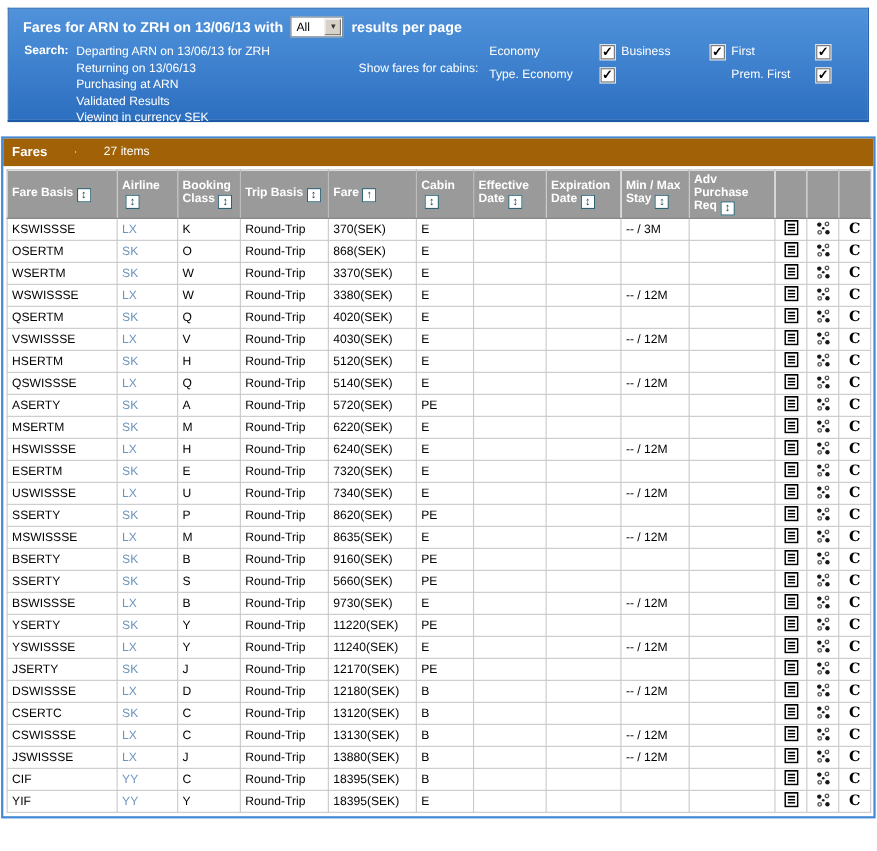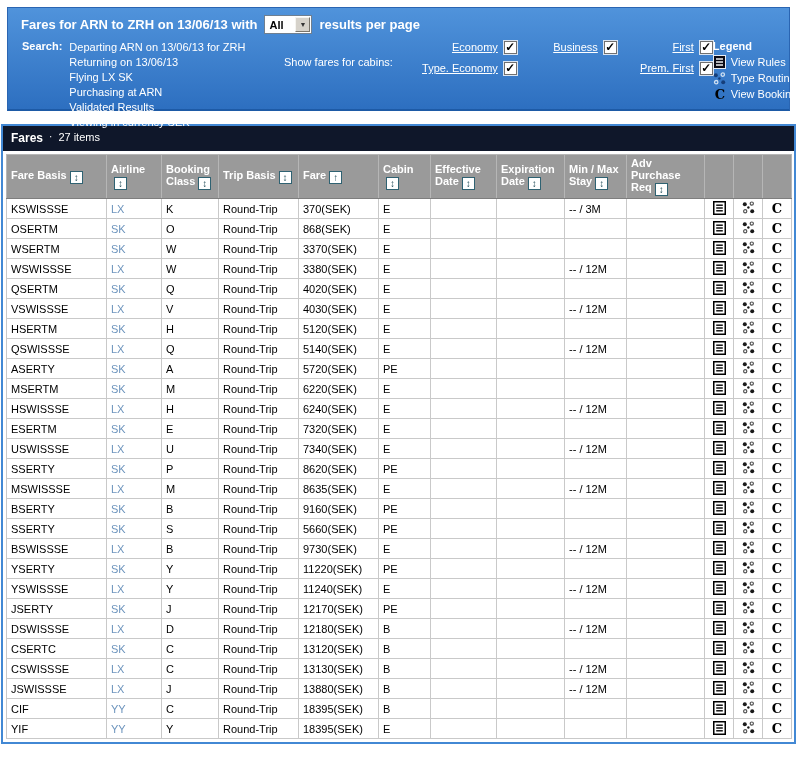--- a/index.html
+++ b/index.html
@@ -25,43 +25,44 @@
     padding:7px 0 3px 13px;
     font-size:13px; font-weight:bold;
   }
   .select-box {
     display:inline-flex; align-items:center; justify-content:space-between;
     width:48px; height:19px;
     background:#fff; border:1px solid #6f7f90;
     padding:1px 1px 1px 4px;
     cursor:default;
   }
-  .select-value { color:#000; font-size:11px; font-weight:bold;text-align:center; }
+  .select-value { color:#000; font-size:11px; font-weight:normal;text-align:center; }
   .select-btn {
     width:15px; height:15px; background:#d6d2ca;
     border:1px solid; border-color:#f5f4f0 #7a756b #7a756b #f5f4f0;
     color:#333; font-size:7px; line-height:13px; text-align:center;
   }
   .banner-body {
     display:flex; align-items:flex-start;
     padding:3px 10px 0 14px;
     font-size:11px;
+    gap:42px;
   }
   .search-block { display:flex; width:250px; flex:none; }
   .search-label { font-weight:bold; margin-right:7px; white-space:nowrap; }
   .search-lines div { line-height:15px; white-space:nowrap; }
 
   .cabins-block { display:flex; flex:none; margin-left:12px; }
   .cabins-label { margin-right:10px; margin-top:16px; white-space:nowrap; }
   .cabins-grid {
     display:grid;
     grid-template-columns:114px 94px 90px;
     row-gap:7px; column-gap:6px;
   }
-  .cabin-cell { display:flex; justify-content:flex-end; align-items:center; gap:6px; height:14px;text-decoration:underline; }
+  .cabin-cell { display:flex; justify-content:space-between; align-items:center; gap:6px; height:14px; }
   .checkbox {
     width:13px; height:13px; flex:none;
     background:#fff;
     border:1px solid #707070;
     box-shadow:0 0 0 1px #d9e4f2;
     color:#000; font-size:12px; font-weight:bold;
     line-height:11px; text-align:center;
     cursor:default;
   }
 
@@ -70,23 +71,23 @@
   .legend-item { display:flex; align-items:center; gap:4px; line-height:16px; height:16px; }
   .legend-item .lg-ic { width:14px; display:flex; justify-content:center; }
 
   
   .panel {
     margin:13px 1px 0 1px;
     border:2px solid #4288d4;
     background:#fff;
   }
   .panel-title {
-    background:#0f172a; color:#fff;
+    background:#a16207; color:#fff;
     padding:5px 8px 6px 8px;
-    display:flex; align-items:flex-start; gap:6px;
+    display:flex; align-items:center; gap:24px;
     font-size:12px;
   }
   .panel-title .t { font-weight:bold; }
   .panel-title .sep { font-size:10px; }
   .panel-title .cnt { font-size:11px; }
   .panel-body { padding:3px; }
 
   table.fares { border-collapse:collapse; table-layout:fixed; width:100%; font-size:11px; }
   th {
     background:#9a9a9a; color:#fff;
@@ -130,21 +131,20 @@
     </span>
     <span>results per page</span>
   </div>
 
   <div class="banner-body">
     <div class="search-block">
       <span class="search-label">Search:</span>
       <div class="search-lines">
         <div>Departing ARN on 13/06/13 for ZRH</div>
         <div>Returning on 13/06/13</div>
-        <div>Flying LX SK</div>
         <div>Purchasing at ARN</div>
         <div>Validated Results</div>
         <div>Viewing in currency SEK</div>
       </div>
     </div>
 
     <div class="cabins-block">
       <span class="cabins-label">Show fares for cabins:</span>
       <div class="cabins-grid">
         <div class="cabin-cell">

